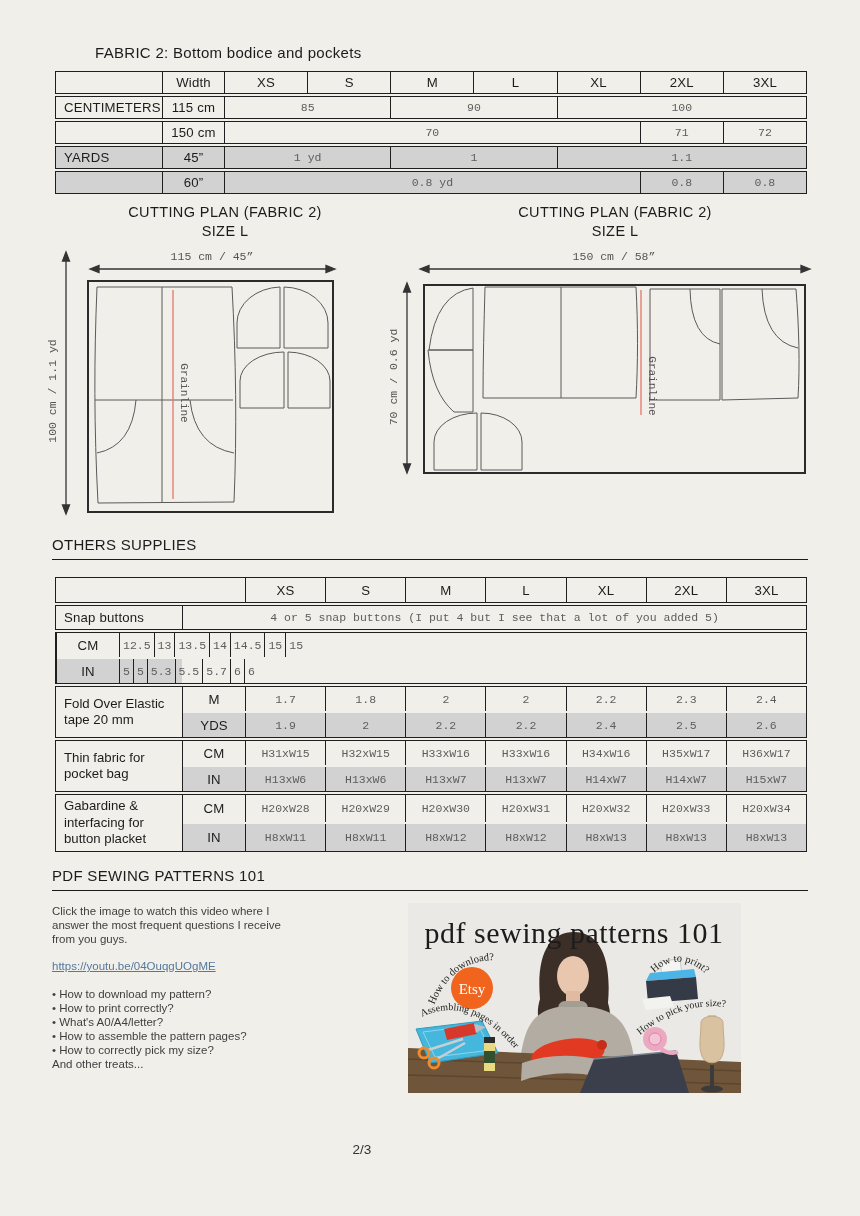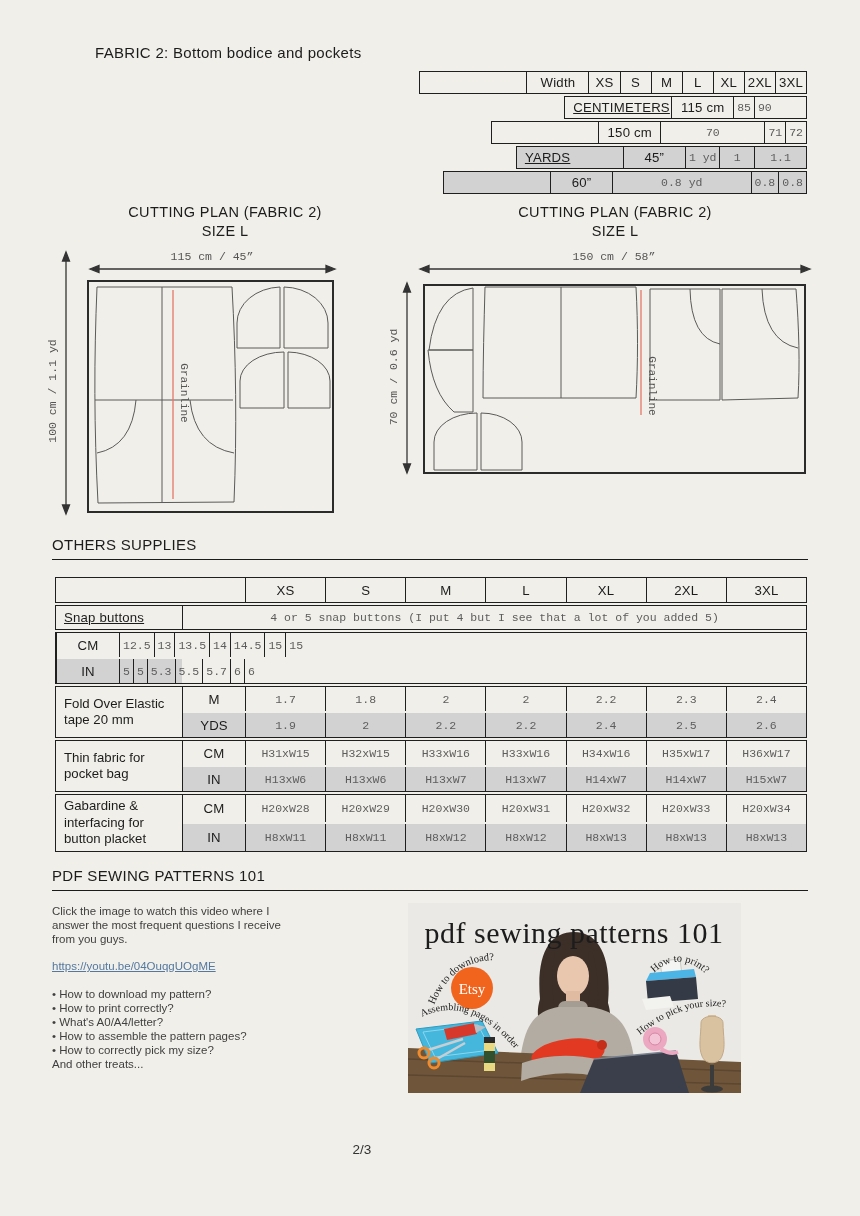--- a/index.html
+++ b/index.html
@@ -11,21 +11,21 @@
   }
   .abs { position:absolute; }
 
   
   .tbl { display:flex; flex-direction:column; gap:2px; }
   .trow { display:grid; border:1.5px solid #1f1f1f; background:#f1efe9; }
   .trow.gray { background:#d2d2d2; }
   .cell { display:flex; align-items:center; justify-content:center;
           border-left:1.5px solid #1f1f1f; min-height:19px; padding:1px 3px; }
   .cell:first-child { border-left:none; }
-  .cell.lab { justify-content:flex-start; padding-left:8px;text-decoration:underline; }
+  .cell.lab { justify-content:flex-start; padding-left:8px; }
   .sans  { font-size:13.2px; color:#1c1c1c; letter-spacing:.2px; }
   .mono  { font-family:"Liberation Mono","DejaVu Sans Mono",monospace;
            font-size:11.5px; color:#5d5d5d; }
   .fgrid { grid-template-columns:106px 62px repeat(7,1fr); }
   .cs2 { grid-column:span 2; } .cs3 { grid-column:span 3; } .cs5 { grid-column:span 5; }
 
   
   .shead { grid-template-columns:189px repeat(7,1fr); }
   .srow  { display:grid; grid-template-columns:62px repeat(7,1fr); flex:1; }
   .srow .cell { min-height:22px; }
@@ -47,37 +47,38 @@
 
   svg text { font-family:"Liberation Mono","DejaVu Sans Mono",monospace; }
   svg .serif { font-family:"Liberation Serif","DejaVu Serif",serif; }
   .pagenum { width:724px; text-align:center; font-size:13.5px; color:#333; }
 </style>
 </head>
 <body>
 
 <div class="abs h-title" style="left:95px; top:44px;">FABRIC 2: Bottom bodice and pockets</div>
 
-<div class="abs tbl" style="left:55px; top:71px; width:752px;align-items:flex-end;">
+<div class="abs tbl" style="left:55px; top:71px; width:752px;">
   <div class="trow fgrid">
     <div class="cell sans"></div>
     <div class="cell sans">Width</div>
     <div class="cell sans">XS</div>
     <div class="cell sans">S</div>
     <div class="cell sans">M</div>
     <div class="cell sans">L</div>
     <div class="cell sans">XL</div>
     <div class="cell sans">2XL</div>
     <div class="cell sans">3XL</div>
   </div>
   <div class="trow fgrid">
     <div class="cell sans lab">CENTIMETERS</div>
     <div class="cell sans">115 cm</div>
     <div class="cell mono cs2">85</div>
     <div class="cell mono cs2">90</div>
+    <div class="cell mono cs3">100</div>
   </div>
   <div class="trow fgrid">
     <div class="cell sans lab"></div>
     <div class="cell sans">150 cm</div>
     <div class="cell mono cs5">70</div>
     <div class="cell mono">71</div>
     <div class="cell mono">72</div>
   </div>
   <div class="trow fgrid gray">
     <div class="cell sans lab">YARDS</div>

